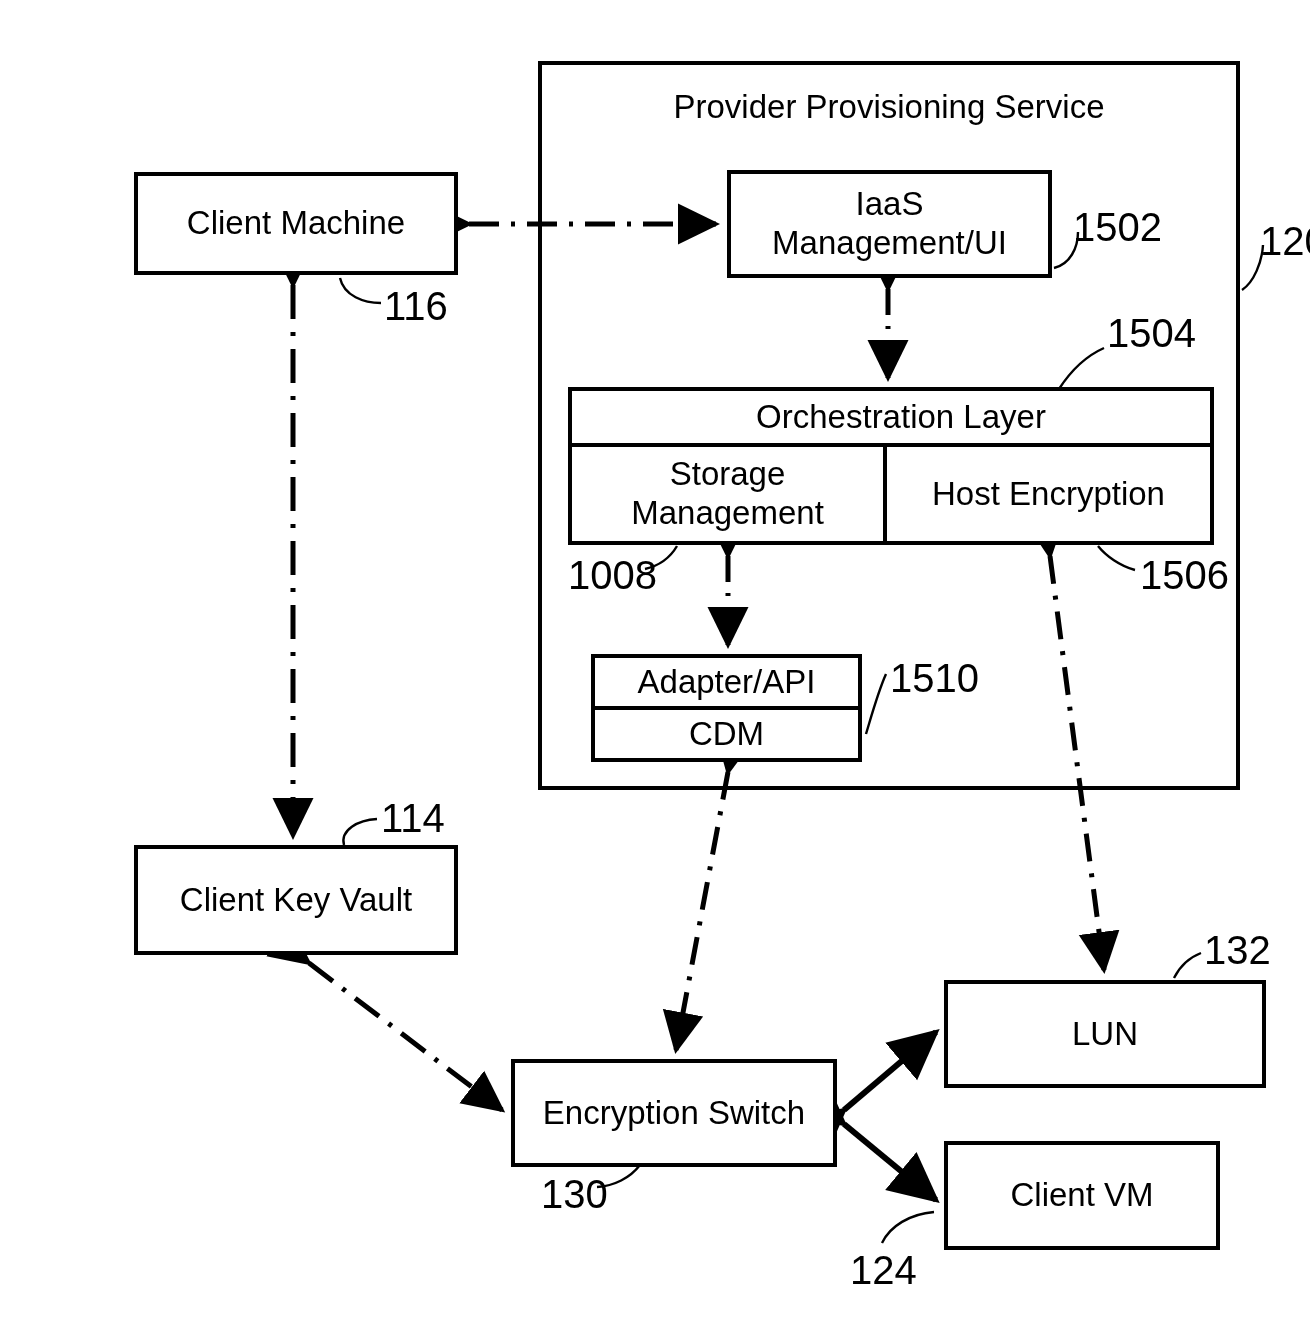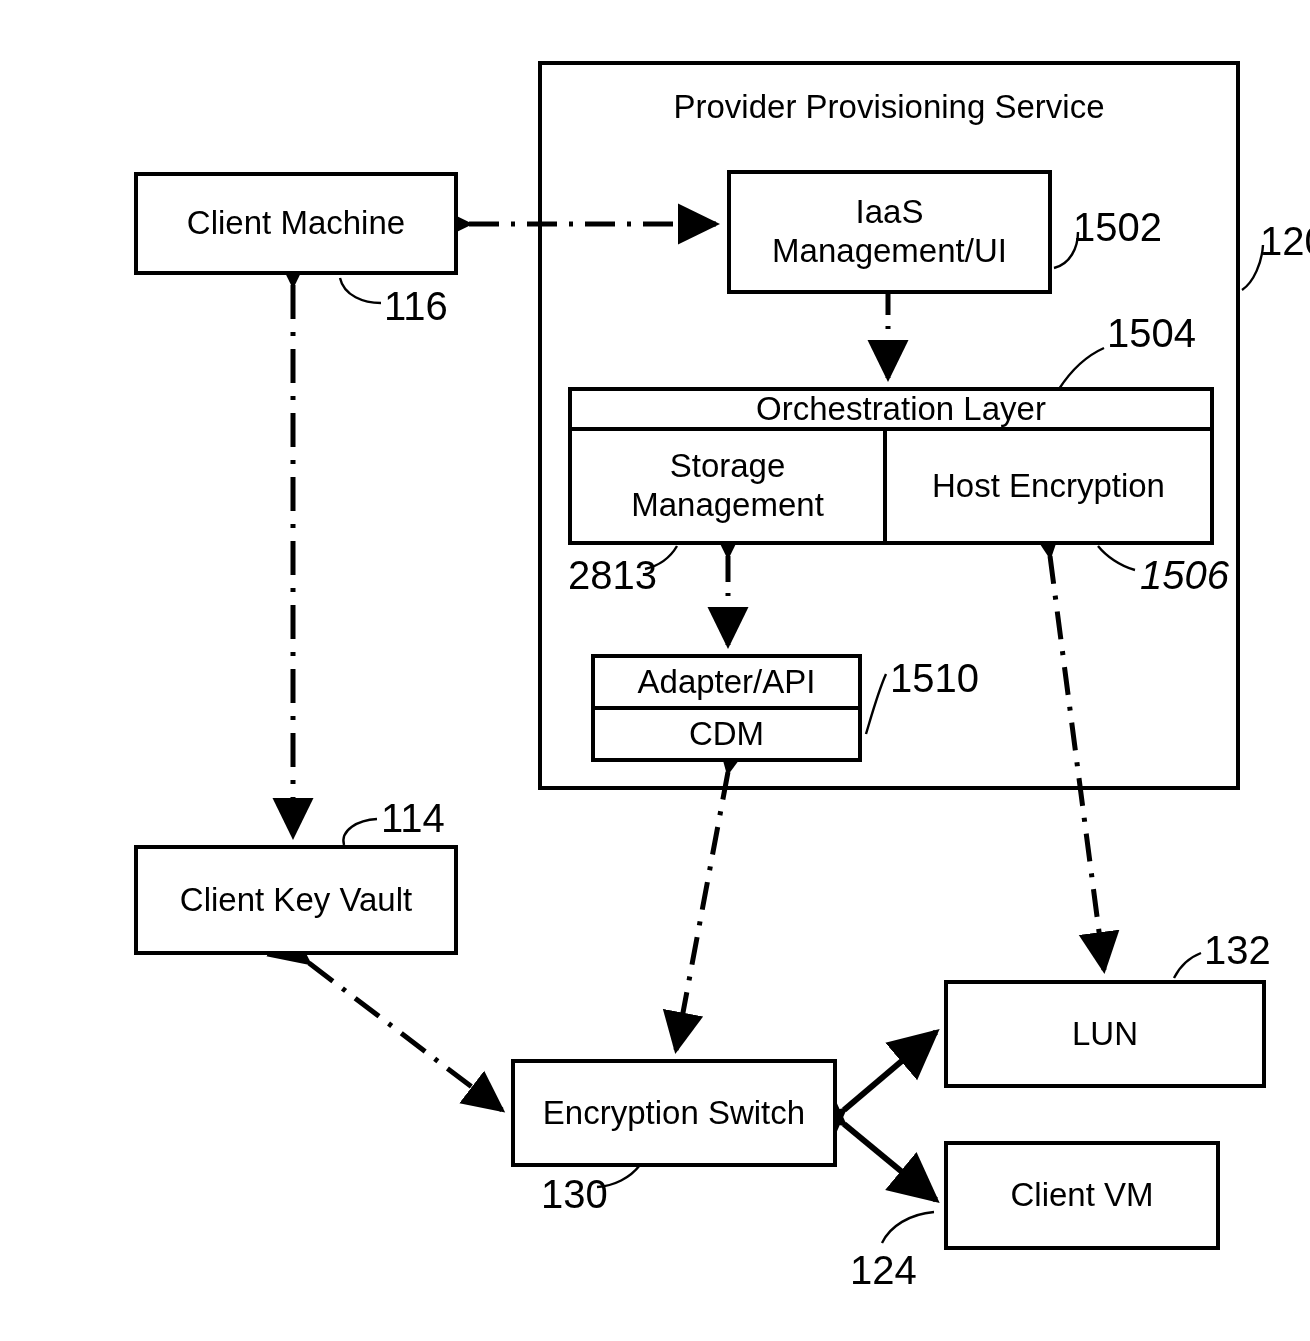--- a/index.html
+++ b/index.html
@@ -178,41 +178,41 @@
   <div class="node f33" style="left:90px; top:172px; width:324px; height:103px;">
     <span class="nlabel">Client Machine</span>
   </div>
   <div class="refnum f32" style="left:340px; top:284px;">116</div>
 
   <div class="node f33" style="left:90px; top:845px; width:324px; height:110px;">
     <span class="nlabel">Client Key Vault</span>
   </div>
   <div class="refnum f32" style="left:337px; top:796px;">114</div>
 
-  <div class="node f33" style="left:683px; top:170px; width:325px; height:124px; flex-direction:column;">
+  <div class="node f33" style="left:683px; top:170px; width:325px; height:108px; flex-direction:column;">
     <span class="nlabel">IaaS</span>
     <span class="nlabel">Management/UI</span>
   </div>
   <div class="refnum f32" style="left:1029px; top:205px;">1502</div>
 
   <div class="split-node" style="left:524px; top:387px; width:646px; height:158px;">
-    <div class="split-head f33" style="height:40px;padding-left:20px;">Orchestration Layer</div>
+    <div class="split-head f33" style="height:56px;padding-left:20px;">Orchestration Layer</div>
     <div class="split-body">
       <div class="split-cell left f33" style="width:315px; flex-direction:column;">
         <span class="nlabel">Storage</span>
         <span class="nlabel">Management</span>
       </div>
       <div class="split-cell f33" style="flex:1;">
         <span class="nlabel">Host Encryption</span>
       </div>
     </div>
   </div>
   <div class="refnum f32" style="left:1063px; top:311px;">1504</div>
-  <div class="refnum f32" style="left:524px; top:553px;">2813</div>
-  <div class="refnum f32" style="left:1096px; top:553px;font-style:italic;">1506</div>
+  <div class="refnum f32" style="left:524px; top:553px;">1008</div>
+  <div class="refnum f32" style="left:1096px; top:553px;">1506</div>
 
   <div class="split-node" style="left:547px; top:654px; width:271px; height:108px;">
     <div class="split-head f33" style="height:52px;">Adapter/API</div>
     <div class="split-body">
       <div class="split-cell f33" style="flex:1;">
         <span class="nlabel">CDM</span>
       </div>
     </div>
   </div>
   <div class="refnum f32" style="left:846px; top:656px;">1510</div>

